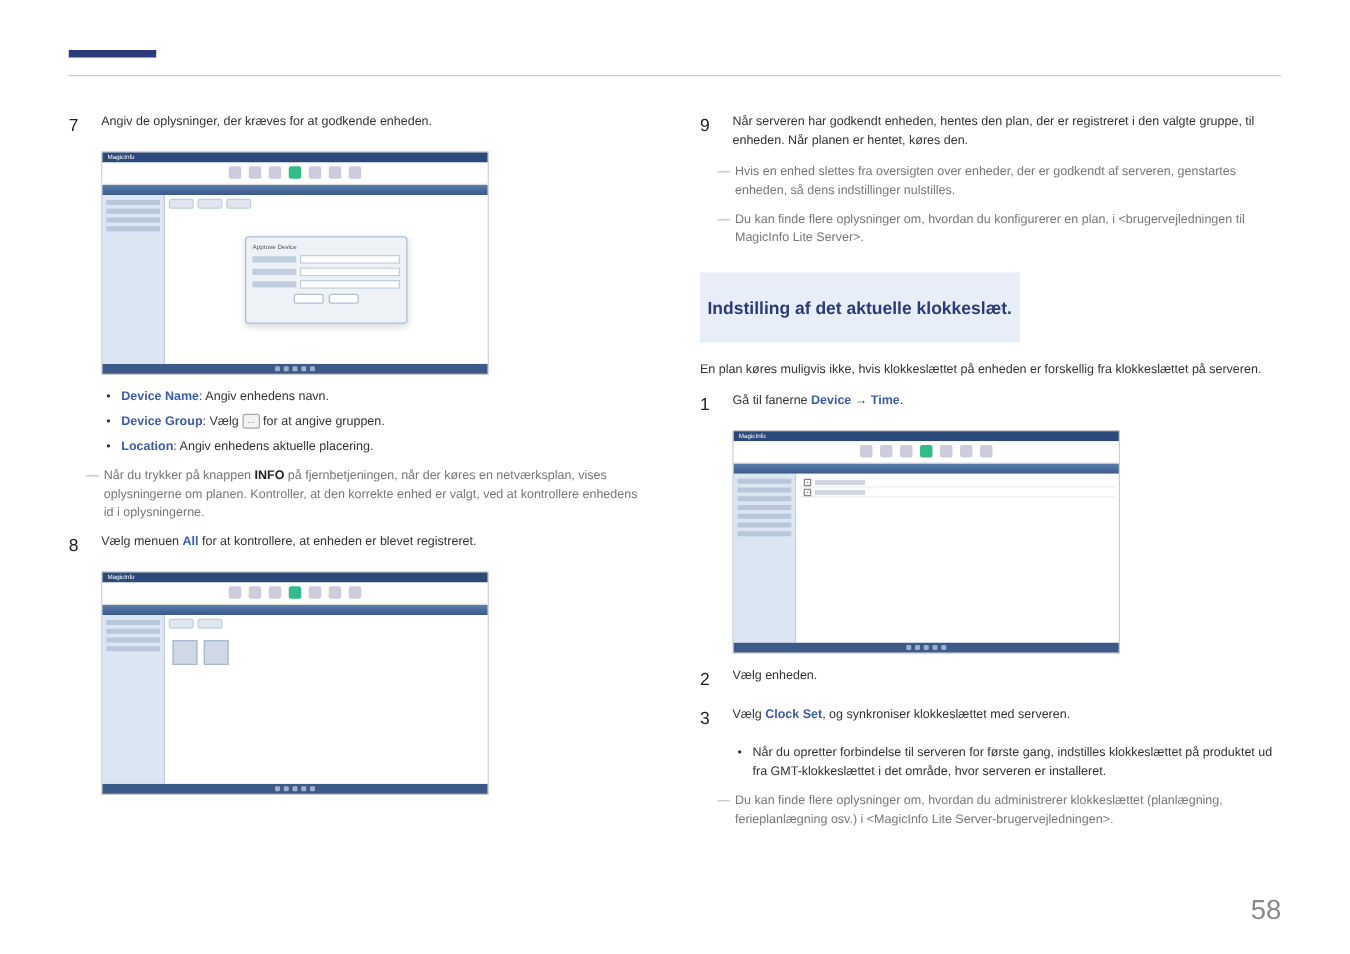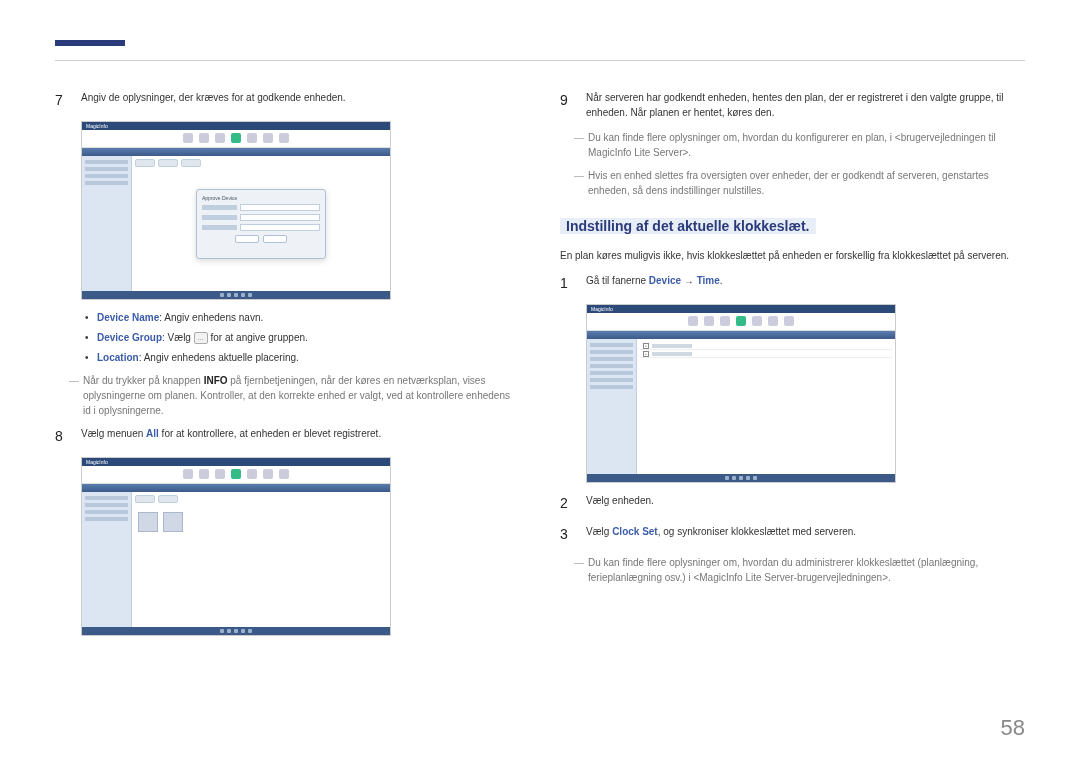--- a/index.html
+++ b/index.html
@@ -76,21 +76,21 @@
     content: "―";
     position: absolute;
     left: 14px;
     color: #aaa;
   }
   .blue-bold { color: #3b5ca8; font-weight: bold; text-align: center; }
   .black-bold { color: #222; font-weight: bold; }
   .heading-box {
     display: inline-block;
     background: #e8eef8;
-    padding: 0 6px;
+    padding: 20px 6px;
     font-size: 14px;
     font-weight: bold;
     color: #2b3a7a;
     margin: 12px 0 8px 0;
   }
   .para {
     margin: 6px 0 10px 0;
     line-height: 1.5;
   }
   .icon-box {
@@ -327,22 +327,22 @@
 
   </div>
 
   <div class="col">
 
     <div class="step">
       <div class="step-num">9</div>
       <div class="step-body">Når serveren har godkendt enheden, hentes den plan, der er registreret i den valgte gruppe, til enheden. Når planen er hentet, køres den.</div>
     </div>
 
+    <div class="note"><span>Hvis en enhed slettes fra oversigten over enheder, der er godkendt af serveren, genstartes enheden, så dens indstillinger nulstilles.</span></div>
     <div class="note"><span>Du kan finde flere oplysninger om, hvordan du konfigurerer en plan, i &lt;brugervejledningen til MagicInfo Lite Server&gt;.</span></div>
-    <div class="note"><span>Hvis en enhed slettes fra oversigten over enheder, der er godkendt af serveren, genstartes enheden, så dens indstillinger nulstilles.</span></div>
 
     <div class="heading-box">Indstilling af det aktuelle klokkeslæt.</div>
     <div class="para">En plan køres muligvis ikke, hvis klokkeslættet på enheden er forskellig fra klokkeslættet på serveren.</div>
 
     <div class="step">
       <div class="step-num">1</div>
       <div class="step-body">
         <span>Gå til fanerne </span><span class="blue-bold">Device</span><span> → </span><span class="blue-bold">Time</span><span>.</span>
       </div>
     </div>
@@ -398,20 +398,21 @@
     </div>
 
     <div class="step">
       <div class="step-num">3</div>
       <div class="step-body">
         <span>Vælg </span><span class="blue-bold">Clock Set</span><span>, og synkroniser klokkeslættet med serveren.</span>
       </div>
     </div>
 
     <div class="bullet-list">
+      <div class="bullet-item">Når du opretter forbindelse til serveren for første gang, indstilles klokkeslættet på produktet ud fra GMT-klokkeslættet i det område, hvor serveren er installeret.</div>
     </div>
 
     <div class="note"><span>Du kan finde flere oplysninger om, hvordan du administrerer klokkeslættet (planlægning, ferieplanlægning osv.) i &lt;MagicInfo Lite Server-brugervejledningen&gt;.</span></div>
 
   </div>
 </div>
 
 <div class="page-num">58</div>
 
 </body></html>

